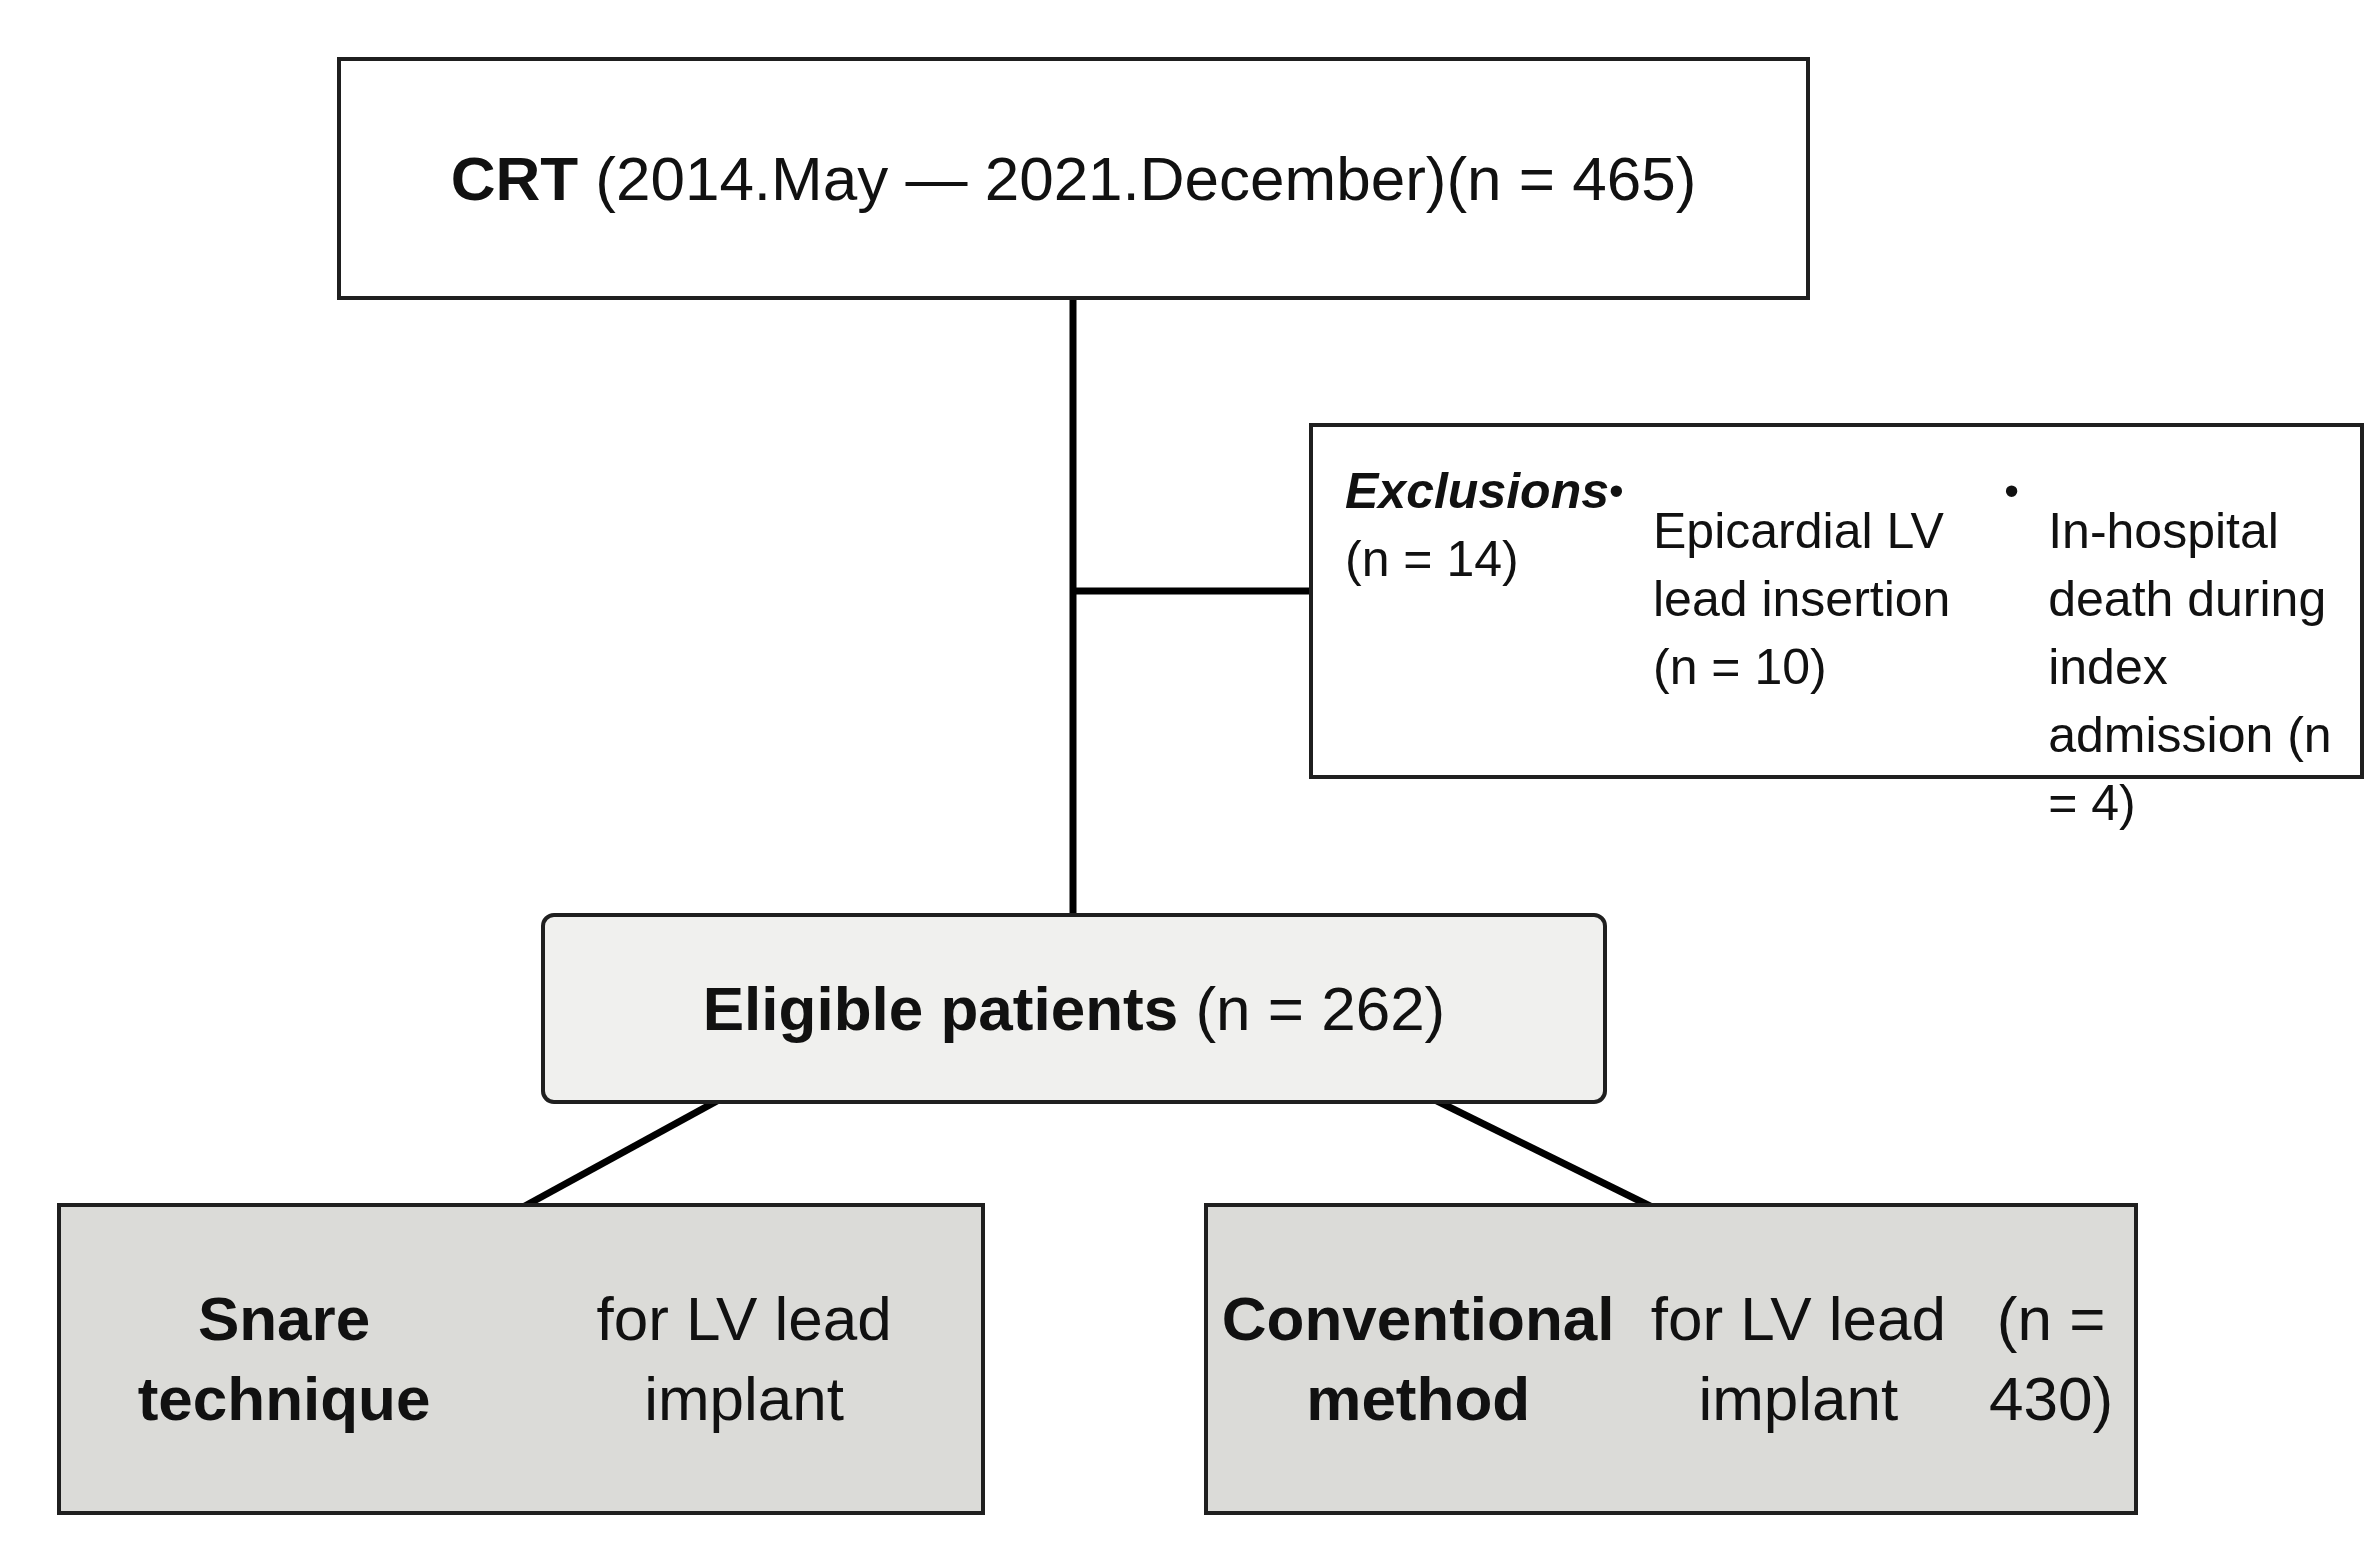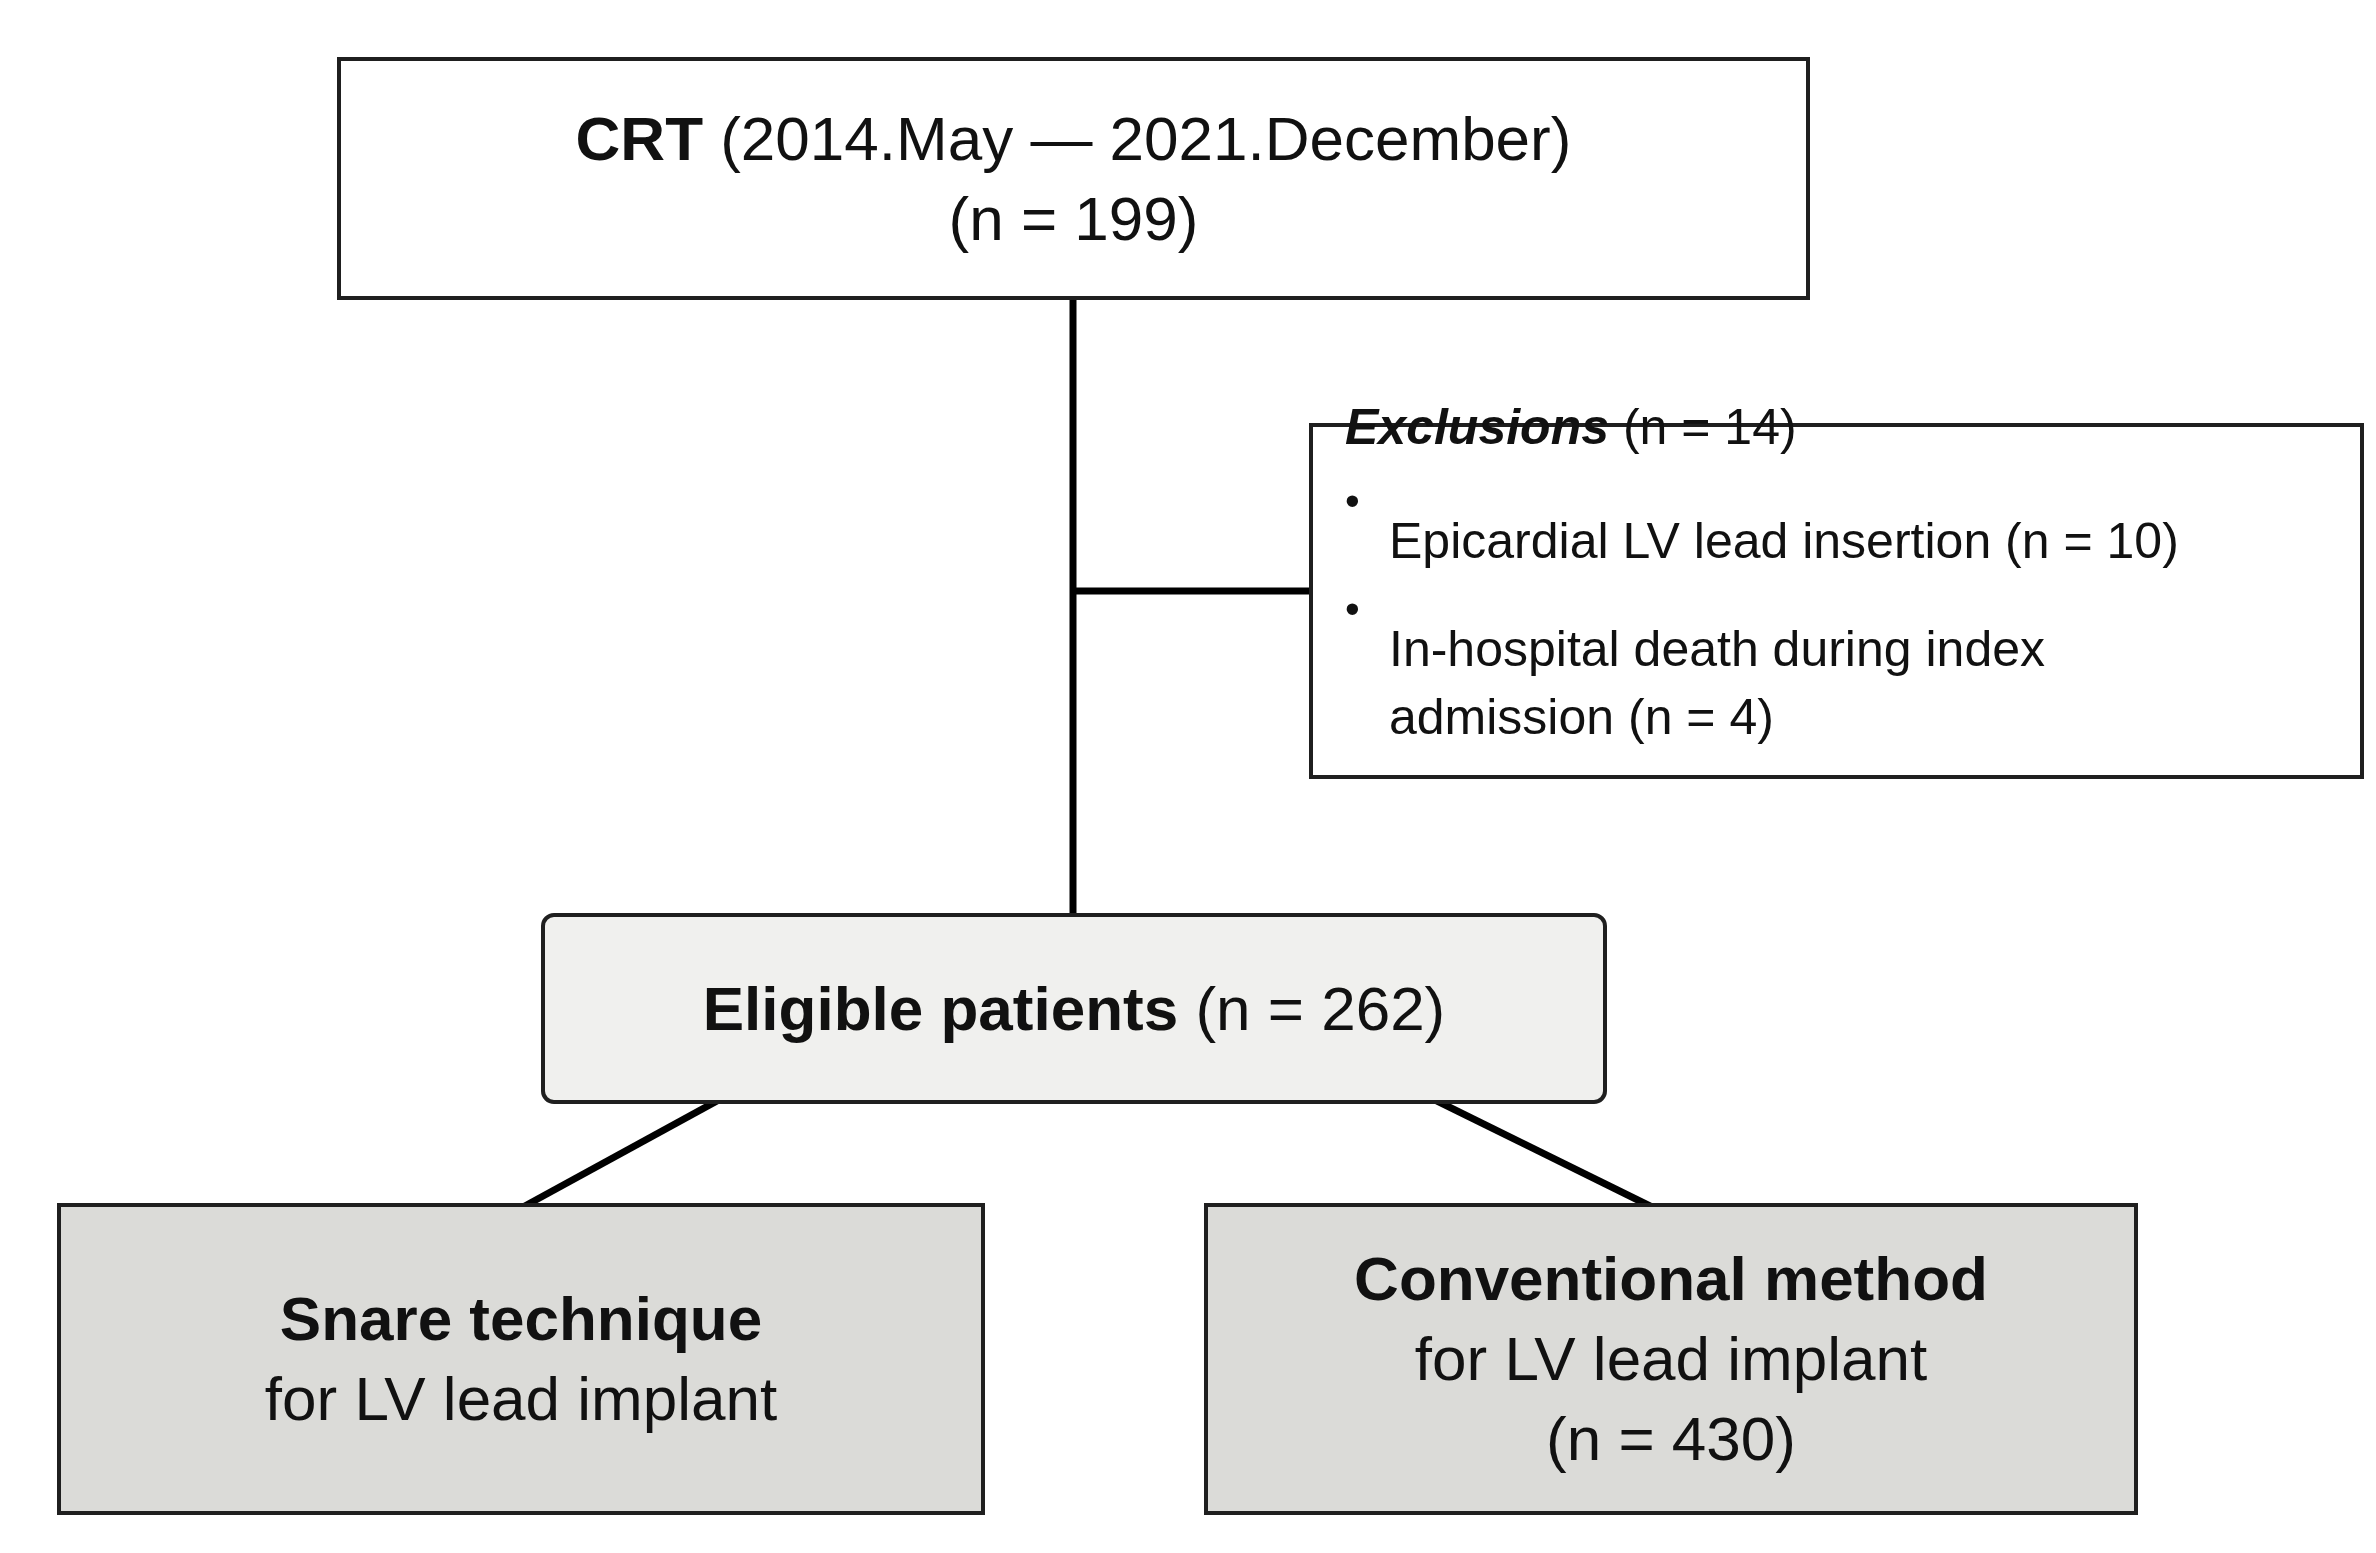--- a/index.html
+++ b/index.html
@@ -25,21 +25,21 @@
     position: absolute;
     left: 0; top: 0;
     width: 2376px; height: 1553px;
   }
   .conn { stroke: var(--connector); stroke-width: 7; }
   .node {
     position: absolute;
     border: 4px solid var(--box-border);
     background: var(--white-fill);
     display: flex;
-    flex-direction: column;
+    flex-direction: row;
     justify-content: center;
     align-items: center;
     text-align: center;
     font-size: 62px;
     line-height: 80px;
   }
   .node.crt         { left: 337px;  top: 57px;   width: 1473px; height: 243px; }
   .node.exclusions  {
     left: 1309px; top: 423px; width: 1055px; height: 356px;
     align-items: stretch; text-align: left;
@@ -68,21 +68,21 @@
 
   <svg class="connectors" viewBox="0 0 2376 1553" aria-hidden="true">
     <line class="conn" x1="1073" y1="296" x2="1073" y2="920"></line>
     <line class="conn" x1="1070" y1="591" x2="1315" y2="591"></line>
     <line class="conn" x1="779" y1="1067" x2="523" y2="1207"></line>
     <line class="conn" x1="1368" y1="1067" x2="1652" y2="1207"></line>
   </svg>
 
   <div class="node crt">
     <div><span class="b">CRT</span><span> (2014.May — 2021.December)</span></div>
-    <div>(n = 199)</div>
+    <div>(n = 465)</div>
   </div>
 
   <div class="node exclusions">
     <div class="excl-heading"><span class="bi">Exclusions</span><span> (n = 14)</span></div>
     <div class="bullet-row">
       <span class="bullet-glyph">•</span>
       <span class="bullet-text">Epicardial LV lead insertion (n = 10)</span>
     </div>
     <div class="bullet-row">
       <span class="bullet-glyph">•</span>

